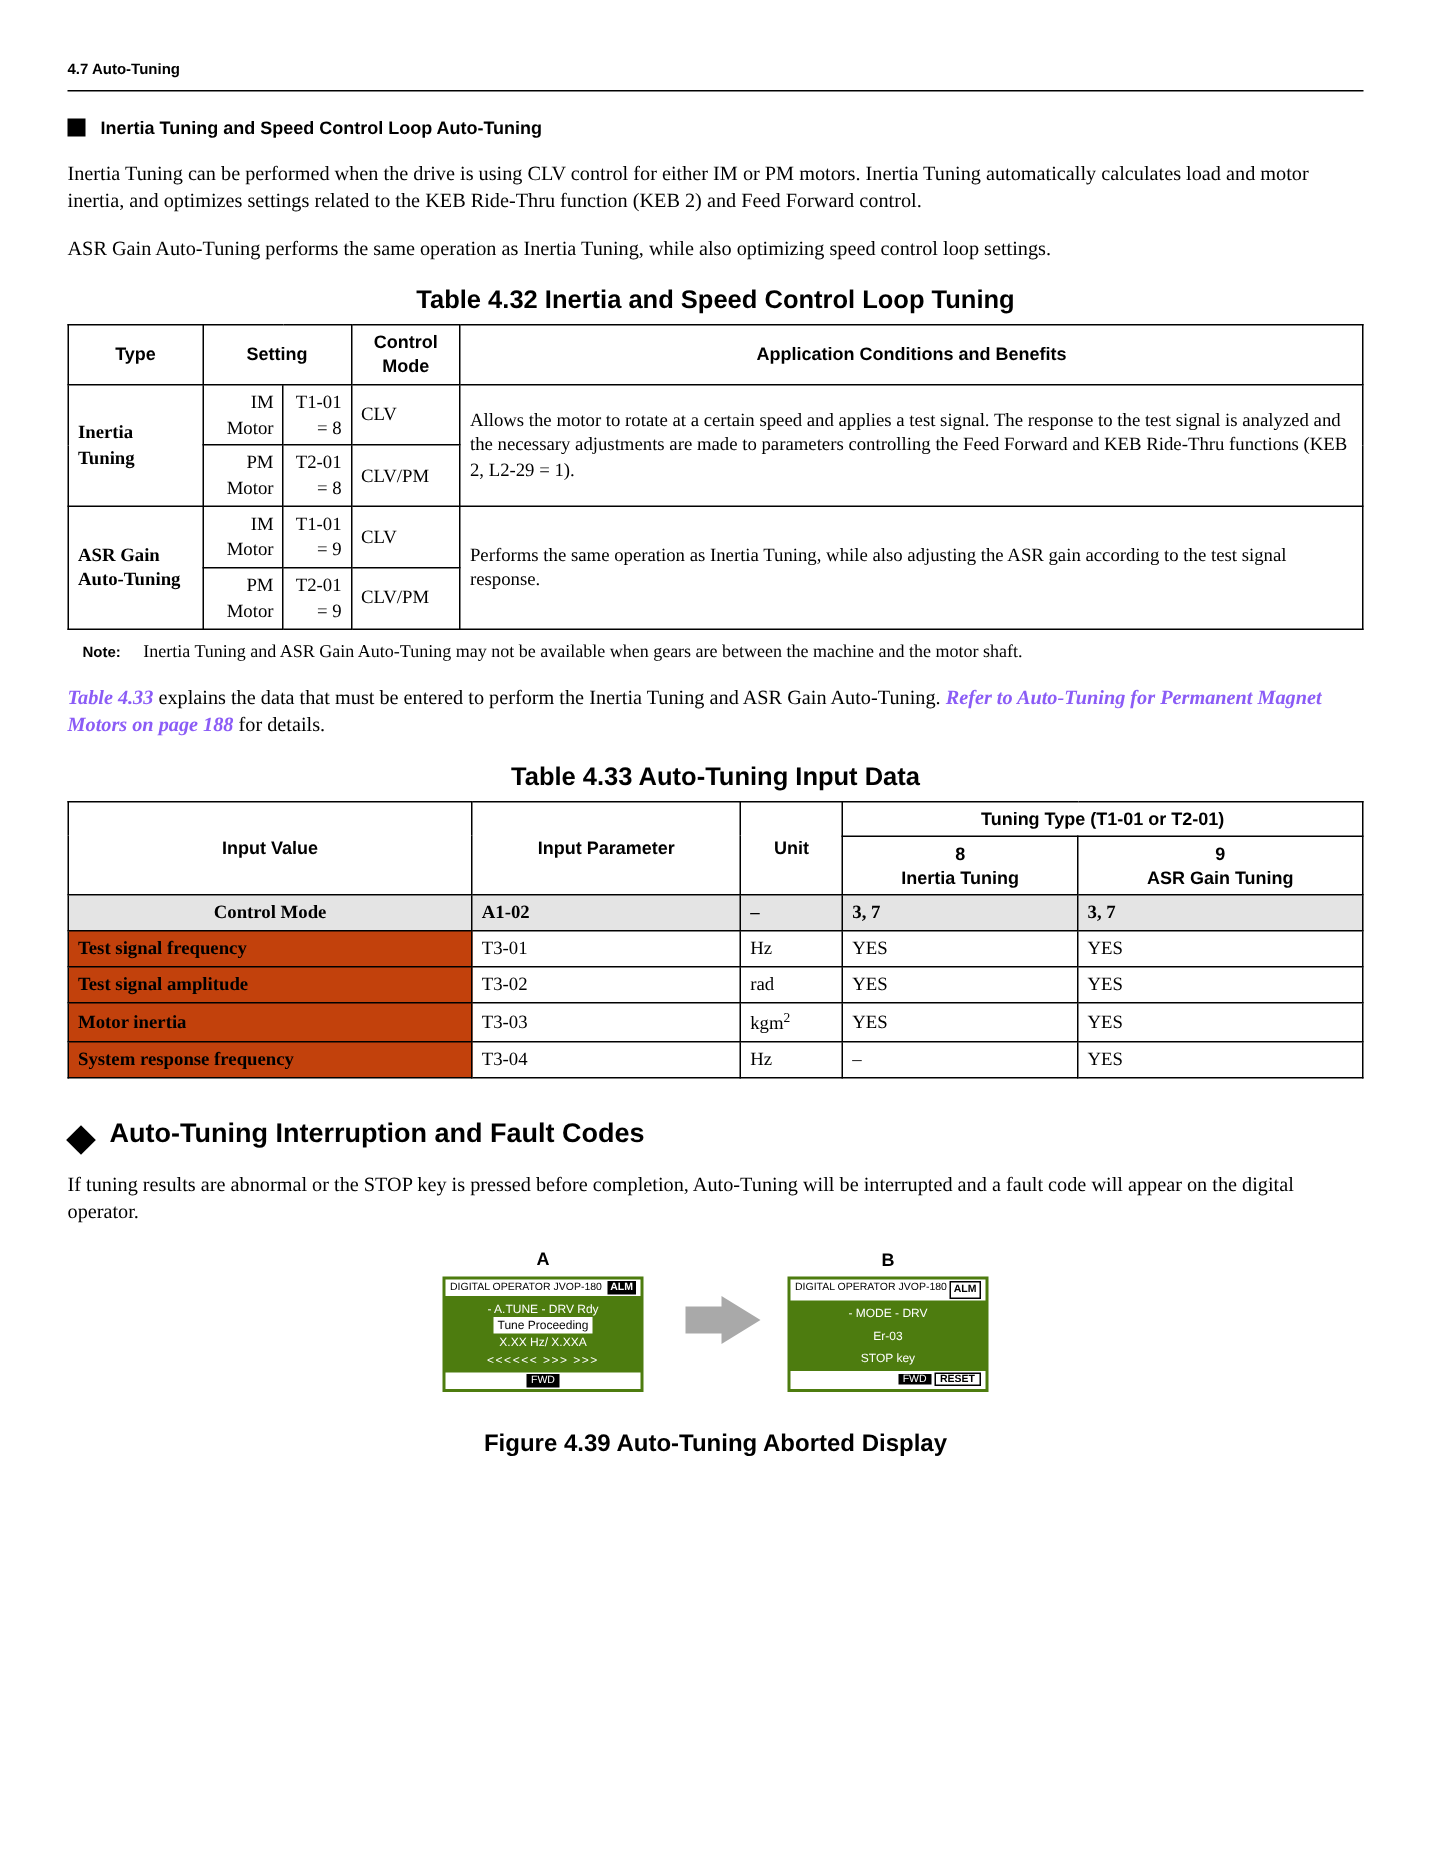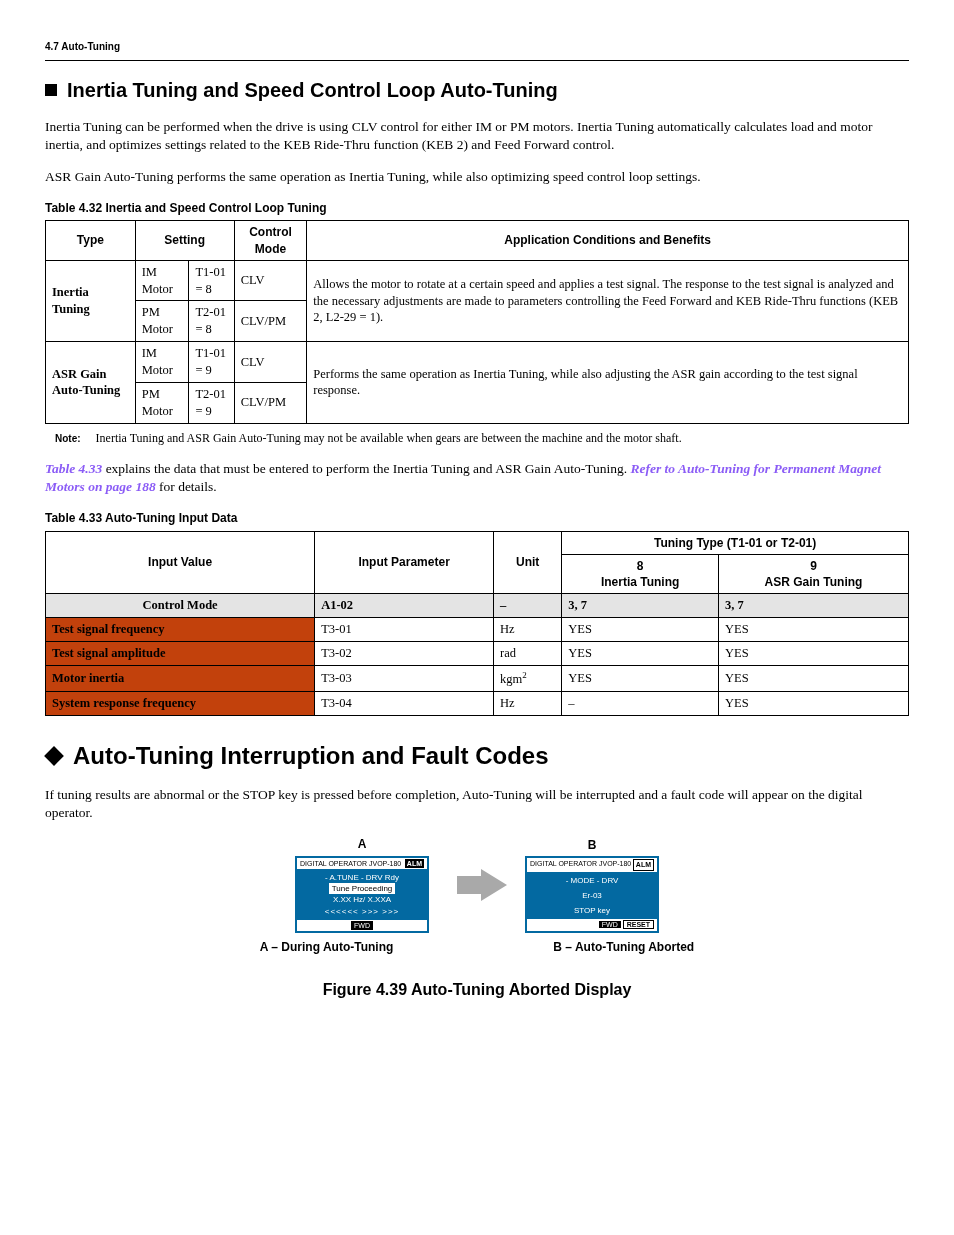--- a/index.html
+++ b/index.html
@@ -14,61 +14,61 @@
   .section-tag {
     font-family: Arial, Helvetica, sans-serif;
     font-weight: bold;
     font-size: 10px;
     margin-bottom: 6px;
   }
   hr.thin { border: none; border-top: 1px solid #000; margin: 2px 0 16px 0; }
   h2.sub {
     font-family: Arial, Helvetica, sans-serif;
     font-weight: bold;
-    font-size: 20px;
+    font-size: 12px;
     margin: 0 0 10px 0;
     display: flex;
     align-items: center;
     gap: 10px;
   }
   h2.sub .sq { width: 12px; height: 12px; background: #000; display: inline-block; flex: 0 0 12px; }
   h2.main {
     font-family: Arial, Helvetica, sans-serif;
     font-weight: bold;
-    font-size: 24px;
+    font-size: 18px;
     margin: 24px 0 10px 0;
     display: flex;
-    align-items: center;
+    align-items: flex-end;
     gap: 10px;
   }
   h2.main .dia { width: 14px; height: 14px; background:#000; transform: rotate(45deg); display:inline-block; flex:0 0 14px; margin:0 2px; }
   p { margin: 14px 0; }
   .tcap {
     font-family: Arial, Helvetica, sans-serif;
     font-weight: bold;
-    font-size: 12px;
-    text-align: left;
+    font-size: 17px;
+    text-align: center;
     margin: 10px 0 4px 0;
   }
   table { border-collapse: collapse; width: 100%; font-size: 12.5px; }
   th, td { border: 1px solid #000; padding: 3px 6px; }
   th { font-family: Arial, Helvetica, sans-serif; font-size: 12px; text-align: center; background: #fff; }
   .t1 td { vertical-align: middle; }
   .t1 .typec { text-align: left; font-weight: bold; }
-  .t1 .cmid { text-align: left; }
+  .t1 .cmid { text-align: right; }
   .t2 td { }
   .t2 .rowh { text-align: left; font-weight: bold; background: #c2410c; }
   .t2 .hrshade td { background: #e4e4e4; font-weight: bold; }
   .note { font-size: 12px; margin: 6px 0 6px 10px; }
   .note b { font-family: Arial, Helvetica, sans-serif; font-size: 10px; }
   .link { color: #8b5cf6; font-weight: bold; font-style: italic; }
   .figwrap { text-align: center; margin: 14px 0 4px 0; }
   .figrow { display:flex; justify-content:center; align-items:center; gap:18px; }
   .lcd {
-    width: 130px; background:#0369a1; padding: 2px; font-family: Arial, Helvetica, sans-serif;
+    width: 130px; background:#4d7c0f; padding: 2px; font-family: Arial, Helvetica, sans-serif;
     font-size: 8px; color:#fff; position: relative;
   }
   .lcd .bar { background:#fff; color:#000; display:flex; justify-content:space-between; padding:1px 3px; font-size:7px; }
   .lcd .bar .alm { background:#000; color:#fff; padding:0 2px; font-weight:bold; }
   .lcd .bar .alminv { background:#fff; color:#000; padding:0 2px; font-weight:bold; border:1px solid #000;}
   .lcd .mid { padding: 3px 4px; text-align:center; line-height:1.4; }
   .lcd .mid .hl { background:#fff; color:#000; display:inline-block; padding:0 3px; }
   .lcd .bot { background:#fff; color:#000; display:flex; justify-content:space-between; padding:1px 3px; font-size:7px; }
   .lcd .bot .tag { background:#000; color:#fff; padding:0 3px; }
   .lcd .bot .taginv { background:#fff; color:#000; padding:0 3px; border:1px solid #000; font-weight:bold;}
@@ -241,23 +241,19 @@
           <div style="margin:4px 0">Er-03</div>
           <div>STOP  key</div>
         </div>
         <div class="bot">
             <span></span>
             <span><span class="tag">FWD</span> <span class="taginv">RESET</span></span>
           </div>
       </div>
     </div>
   </div>
-  <div class="ablabels">
-    <span>A – During Auto-Tuning</span>
-    <span>B – Auto-Tuning Aborted</span>
-  </div>
   <div class="figcap">Figure 4.39  Auto-Tuning Aborted Display</div>
 </div>
 
 <div class="footer">
   <span class="pn">190</span>
   <span class="ft"><b>YASKAWA ELECTRIC</b><span> TOEP C710616 41E YASKAWA AC Drive - A1000 Quick Start Guide</span></span>
 </div>
 
 </body></html>

